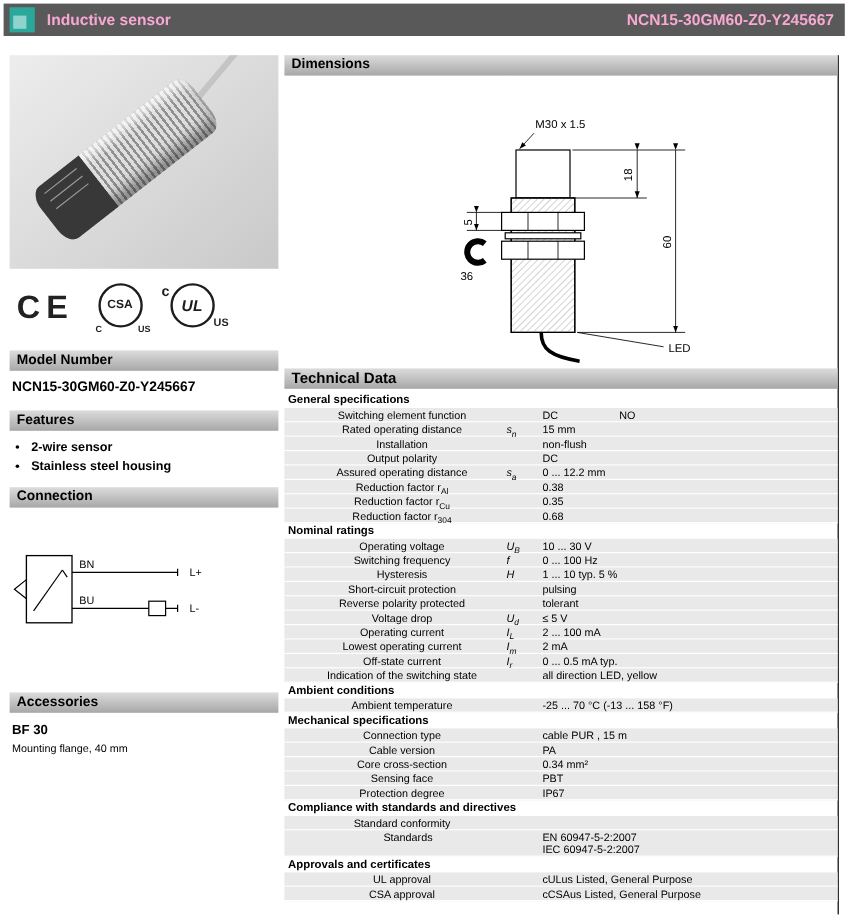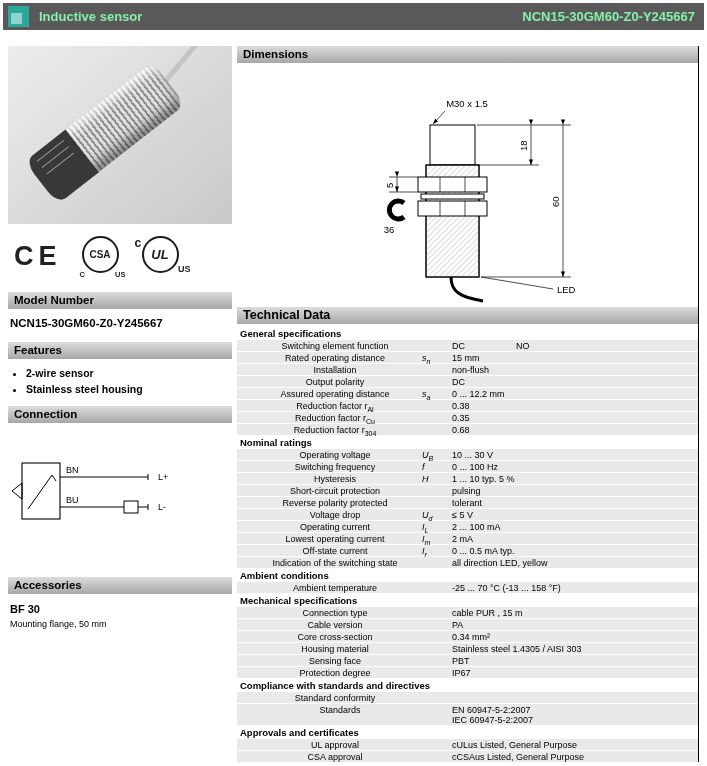--- a/index.html
+++ b/index.html
@@ -1,21 +1,21 @@
 <!DOCTYPE html>
 <html><head>
 <meta charset="utf-8">
 <style>
   html,body{margin:0;padding:0;background:#fff;}
   #page{position:relative;width:707px;height:766px;background:#fff;
         font-family:"Liberation Sans",sans-serif;color:#000;overflow:hidden;}
 
   
   .topbar{position:absolute;left:3px;right:3px;top:3px;height:27px;background:#595959;
-          color:#86efac;display:flex;align-items:center;}
+          color:#f9a8d4;display:flex;align-items:center;}
   .pf-logo{width:21px;height:21px;margin-left:5px;background:#2ba79c;position:relative;flex:0 0 auto;}
   .pf-logo .inner{position:absolute;left:3px;top:7px;width:11px;height:11px;background:#8fd4cc;}
   .topbar .cat{margin-left:10px;font-weight:bold;font-size:13px;}
   .topbar .mdl{margin-left:auto;margin-right:9px;font-weight:bold;font-size:13px;}
 
   
   .leftcol{position:absolute;left:8px;top:46px;width:224px;}
   .rightcol{position:absolute;left:237px;top:46px;width:462px;height:716px;
             border-right:1px solid #000;box-sizing:border-box;}
 
@@ -144,21 +144,21 @@
       <line x1="130" y1="74" x2="140" y2="74" stroke="#000" stroke-width="1"></line>
       <line x1="140" y1="71" x2="140" y2="77" stroke="#000" stroke-width="1"></line>
       <text x="58" y="40" font-size="9">BN</text>
       <text x="58" y="70" font-size="9">BU</text>
       <text x="150" y="47" font-size="9">L+</text>
       <text x="150" y="77" font-size="9">L-</text>
     </svg>
 
     <div class="bar ac-bar">Accessories</div>
     <div class="ac-name">BF 30</div>
-    <div class="ac-desc">Mounting flange, 50 mm</div>
+    <div class="ac-desc">Mounting flange, 40 mm</div>
   </div>
 
   <div class="rightcol">
     <div class="bar">Dimensions</div>
 
     <svg class="dim-svg" width="460" height="238" viewBox="0 0 460 238">
       <defs>
         <marker id="ar" markerWidth="9" markerHeight="8" refX="8" refY="4" orient="auto">
           <path d="M0,1 L8,4 L0,7 z" fill="#000"></path>
         </marker>
@@ -318,25 +318,20 @@
           <span class="td-label">Cable version</span>
           <span class="td-sym"></span>
           <span class="td-value">PA</span>
         </div>
         <div class="td-row">
           <span class="td-label">Core cross-section</span>
           <span class="td-sym"></span>
           <span class="td-value">0.34 mm²</span>
         </div>
         <div class="td-row">
-          <span class="td-label">Housing material</span>
-          <span class="td-sym"></span>
-          <span class="td-value">Stainless steel 1.4305 / AISI 303</span>
-        </div>
-        <div class="td-row">
           <span class="td-label">Sensing face</span>
           <span class="td-sym"></span>
           <span class="td-value">PBT</span>
         </div>
         <div class="td-row">
           <span class="td-label">Protection degree</span>
           <span class="td-sym"></span>
           <span class="td-value">IP67</span>
         </div>
         <div class="td-section">Compliance with standards and directives</div>

